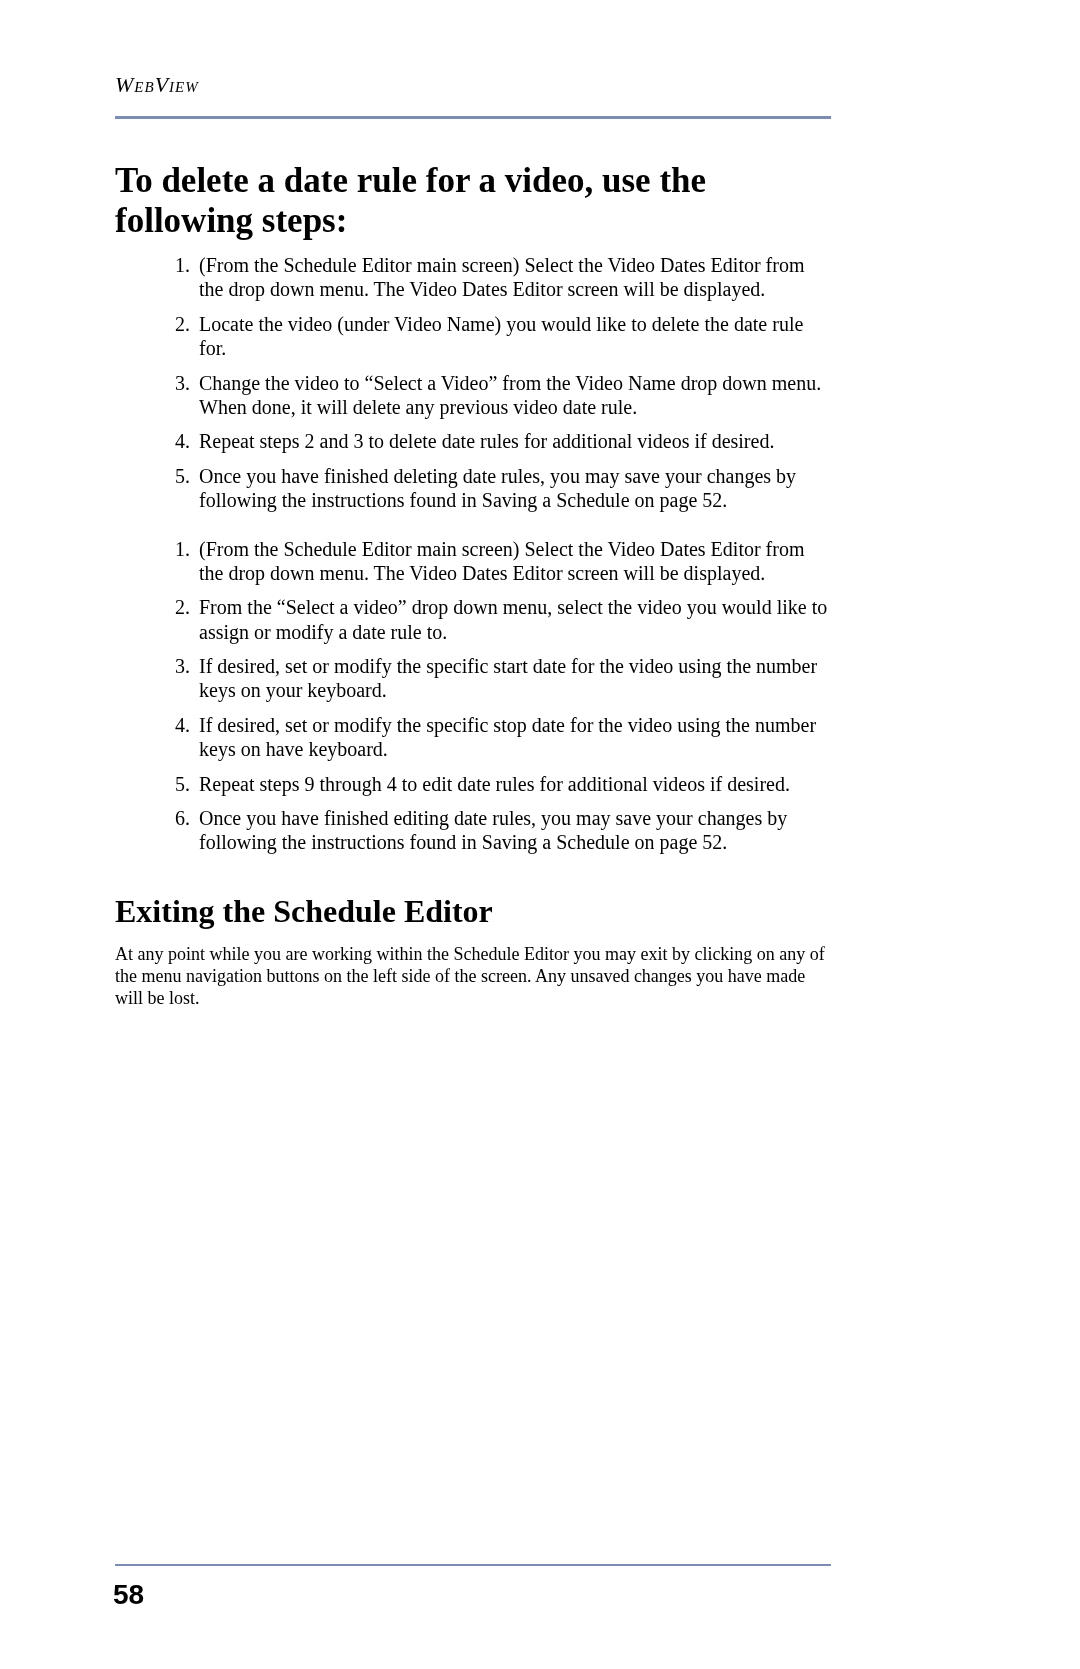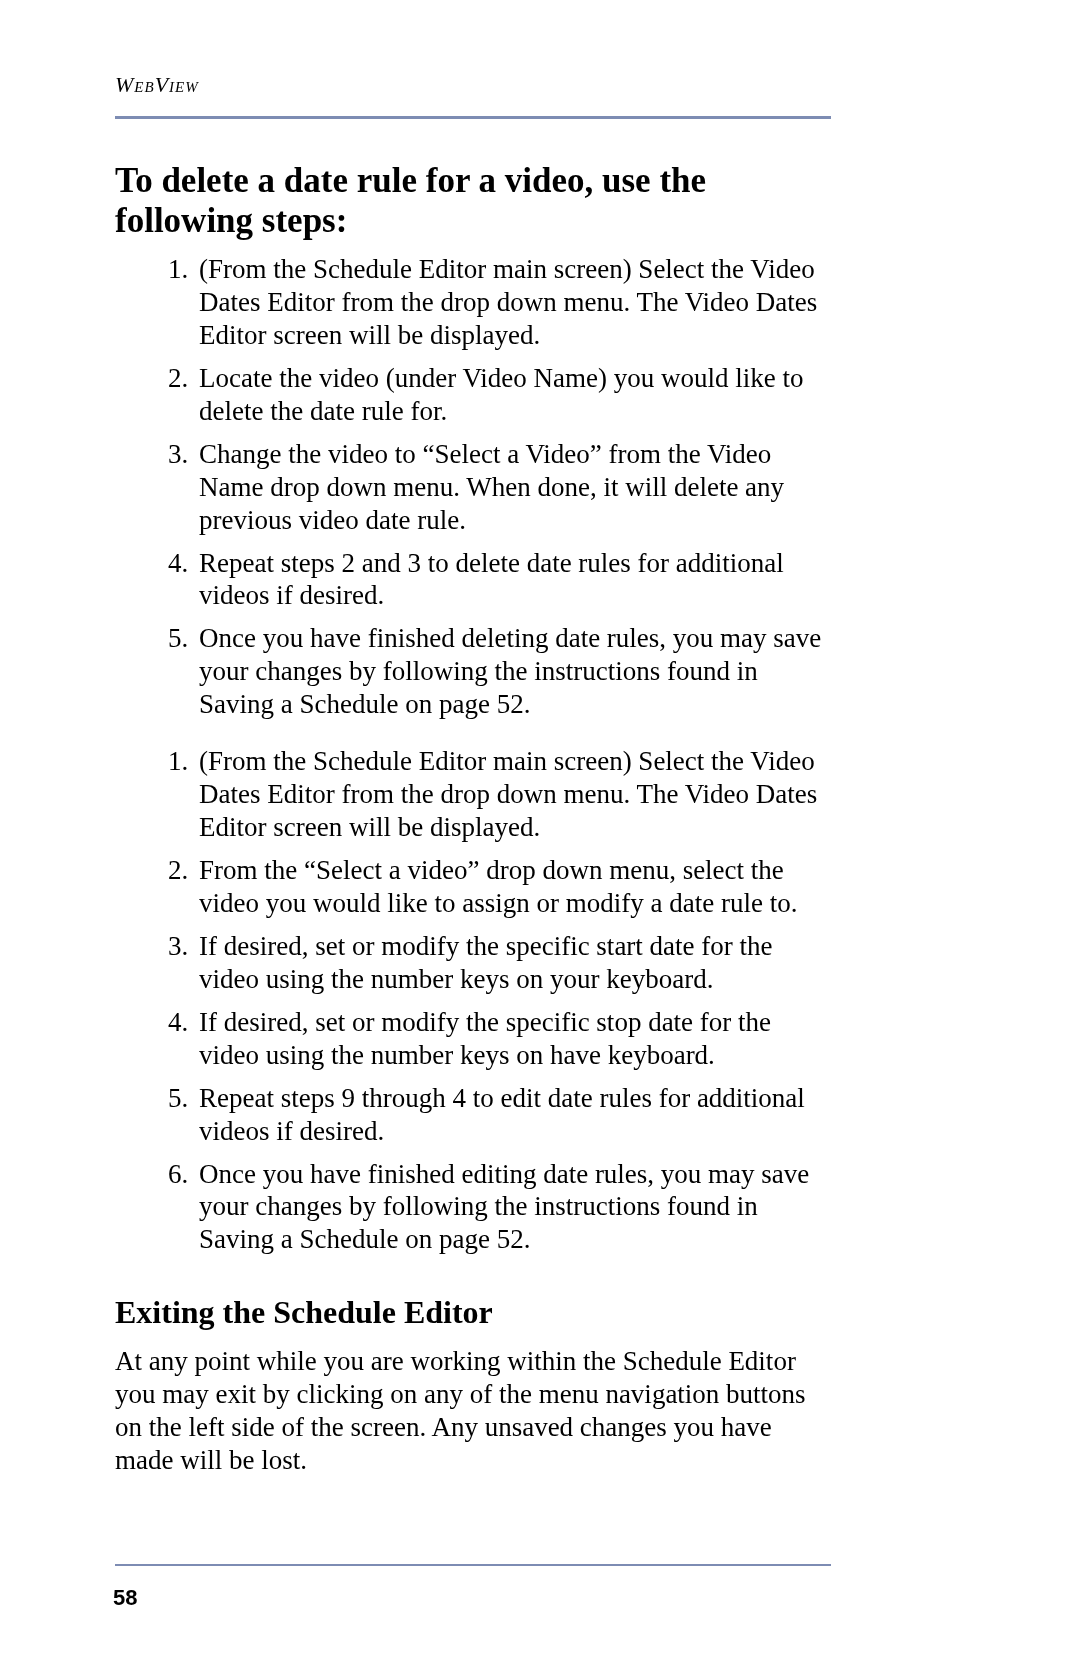--- a/index.html
+++ b/index.html
@@ -29,53 +29,53 @@
     margin: 0 0 42px 0;
   }
   .lead {
     font-weight: bold;
     font-size: 35px;
     margin: 0 0 12px 0;
   }
   ol.steps {
     margin: 0 0 24px 0;
     padding-left: 80px;
-    font-size: 27px;
+    font-size: 20px;
     line-height: 1.22;
   }
   ol.steps li {
     margin-bottom: 10px;
     padding-left: 4px;
   }
   .ital { }
   h3.section {
     font-size: 32px;
     font-weight: bold;
     margin: 38px 0 14px 0;
   }
   p.body {
-    font-size: 27px;
+    font-size: 18px;
     line-height: 1.22;
     margin: 0 0 18px 0;
   }
   .footer-rule {
     border: none;
     border-top: 2px solid #7d8cb3;
     position: absolute;
     left: 115px;
     right: 125px;
     bottom: 95px;
   }
   .page-number {
     position: absolute;
     left: 113px;
     bottom: 58px;
     font-family: Arial, Helvetica, sans-serif;
     font-weight: bold;
-    font-size: 22px;
+    font-size: 28px;
   }
 </style>
 </head>
 <body>
 
 <div class="page">
 
   <div class="running-head">WebView</div>
   <hr class="rule">
 

